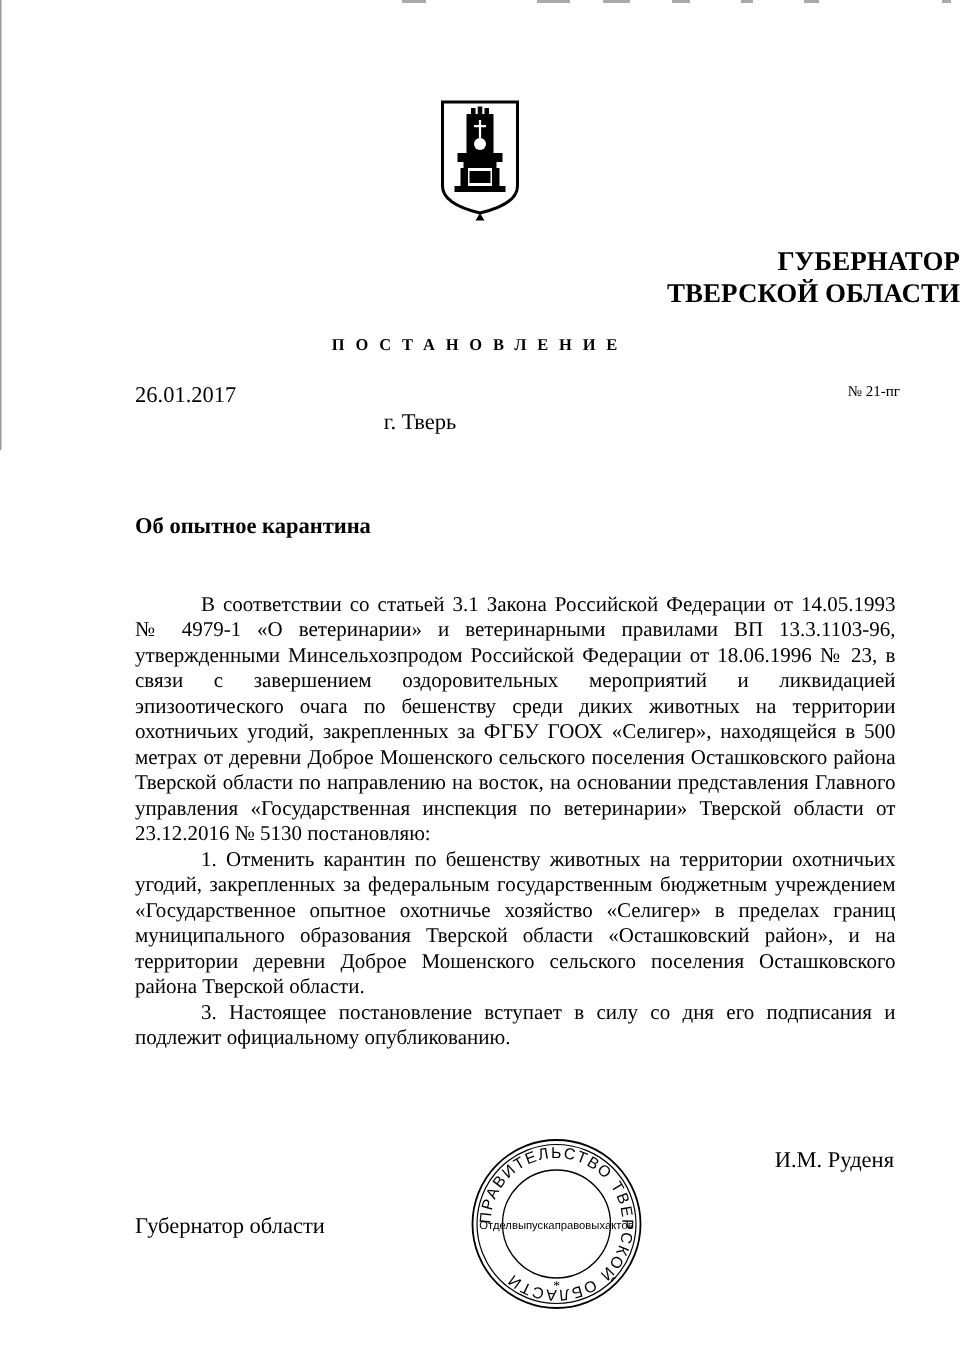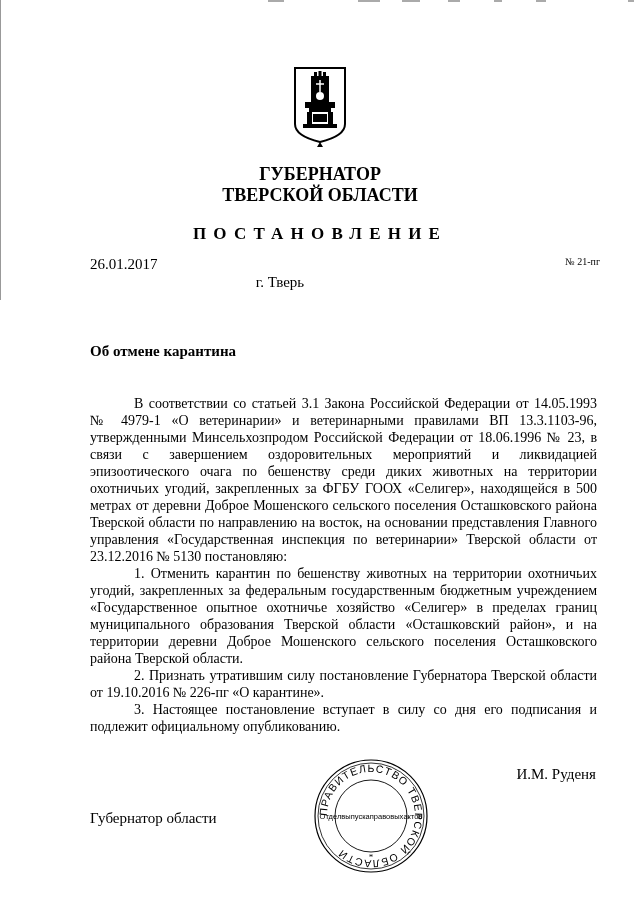--- a/index.html
+++ b/index.html
@@ -2,24 +2,24 @@
 <html><head>
 <meta charset="utf-8">
 <style>
   html, body { margin: 0; padding: 0; background: #ffffff; }
   body { width: 640px; height: 905px; position: relative; overflow: hidden;
          font-family: "Liberation Serif", serif; color: #000; }
   .scan-edge { position: absolute; left: 0; top: 0; width: 1px; height: 300px; background: #999; }
   .top-marks { position: absolute; top: 0; left: 268px; width: 370px; height: 2px; }
   .top-marks span { position: absolute; top: 0; height: 2px; background: #aaa; }
   .emblem { position: absolute; left: 293px; top: 66px; width: 54px; height: 82px; }
-  .title { position: absolute; left: 0; width: 640px; text-align: center; font-weight: bold; font-size: 18px; line-height: 21px; }
+  .title { position: absolute; left: 0; width: 640px; text-align: right; font-weight: bold; font-size: 18px; line-height: 21px; }
   .t1 { top: 164px; }
   .t2 { top: 185px; }
-  .decree { position: absolute; left: 0; width: 640px; top: 224px; text-align: center; font-weight: bold; font-size: 17px; letter-spacing: 7.2px; }
+  .decree { position: absolute; left: 0; width: 640px; top: 224px; text-align: center; font-weight: bold; font-size: 11px; letter-spacing: 7.2px; }
   .date { position: absolute; left: 90px; top: 256px; font-size: 15px; font-family: Liberation Serif, serif; }
   .num { position: absolute; right: 40px; top: 256px; font-size: 10px; }
   .city { position: absolute; left: 0; width: 560px; top: 274px; text-align: center; font-size: 15px; }
   .subject { position: absolute; left: 90px; top: 343px; font-weight: bold; font-size: 15px; }
   .body { position: absolute; left: 90px; width: 507px; top: 395px; font-size: 14px; line-height: 17px; }
   .body p { margin: 0; text-align: justify; text-indent: 44px; }
   .sig-role { position: absolute; left: 90px; top: 810px; font-size: 15px; }
   .sig-name { position: absolute; right: 44px; top: 766px; font-size: 15px; }
   .stamp { position: absolute; left: 313px; top: 758px; width: 116px; height: 116px; }
   .stamp-inner { position: absolute; left: 0; top: 0; width: 116px; height: 116px; display: flex; align-items: center; justify-content: center; font-family: "Liberation Sans", sans-serif; font-size: 7.5px; line-height: 11px; }
@@ -56,26 +56,25 @@
 </svg>
 
 <div class="title t1">ГУБЕРНАТОР</div>
 <div class="title t2">ТВЕРСКОЙ ОБЛАСТИ</div>
 <div class="decree">ПОСТАНОВЛЕНИЕ</div>
 
 <div class="date">26.01.2017</div>
 <div class="num">№ 21-пг</div>
 <div class="city">г. Тверь</div>
 
-<div class="subject">Об отмене карантина</div>
+<div class="subject">Об опытное карантина</div>
 
 <div class="body">
   <p>В соответствии со статьей 3.1 Закона Российской Федерации от 14.05.1993 № 4979-1 «О ветеринарии» и ветеринарными правилами ВП 13.3.1103-96, утвержденными Минсельхозпродом Российской Федерации от 18.06.1996 № 23, в связи с завершением оздоровительных мероприятий и ликвидацией эпизоотического очага по бешенству среди диких животных на территории охотничьих угодий, закрепленных за ФГБУ ГООХ «Селигер», находящейся в 500 метрах от деревни Доброе Мошенского сельского поселения Осташковского района Тверской области по направлению на восток, на основании представления Главного управления «Государственная инспекция по ветеринарии» Тверской области от 23.12.2016 № 5130 постановляю:</p>
   <p>1. Отменить карантин по бешенству животных на территории охотничьих угодий, закрепленных за федеральным государственным бюджетным учреждением «Государственное опытное охотничье хозяйство «Селигер» в пределах границ муниципального образования Тверской области «Осташковский район», и на территории деревни Доброе Мошенского сельского поселения Осташковского района Тверской области.</p>
-  <p>2. Признать утратившим силу постановление Губернатора Тверской области от 19.10.2016 № 226-пг «О карантине».</p>
   <p>3. Настоящее постановление вступает в силу со дня его подписания и подлежит официальному опубликованию.</p>
 </div>
 
 <div class="sig-role">Губернатор области</div>
 
 <div class="stamp">
   <svg width="116" height="116" viewBox="0 0 116 116">
     <defs>
       <path id="ringPath" d="M58 58 m-44 0 a44 44 0 1 1 88 0 a44 44 0 1 1 -88 0"></path>
     </defs>

